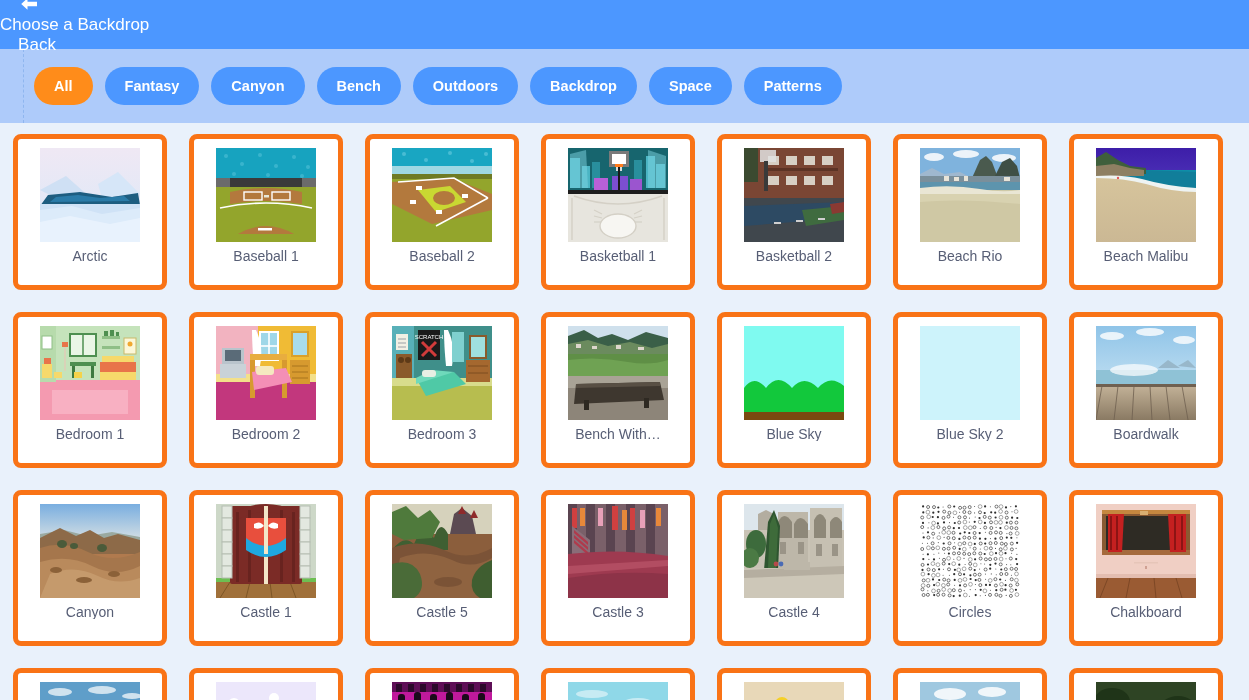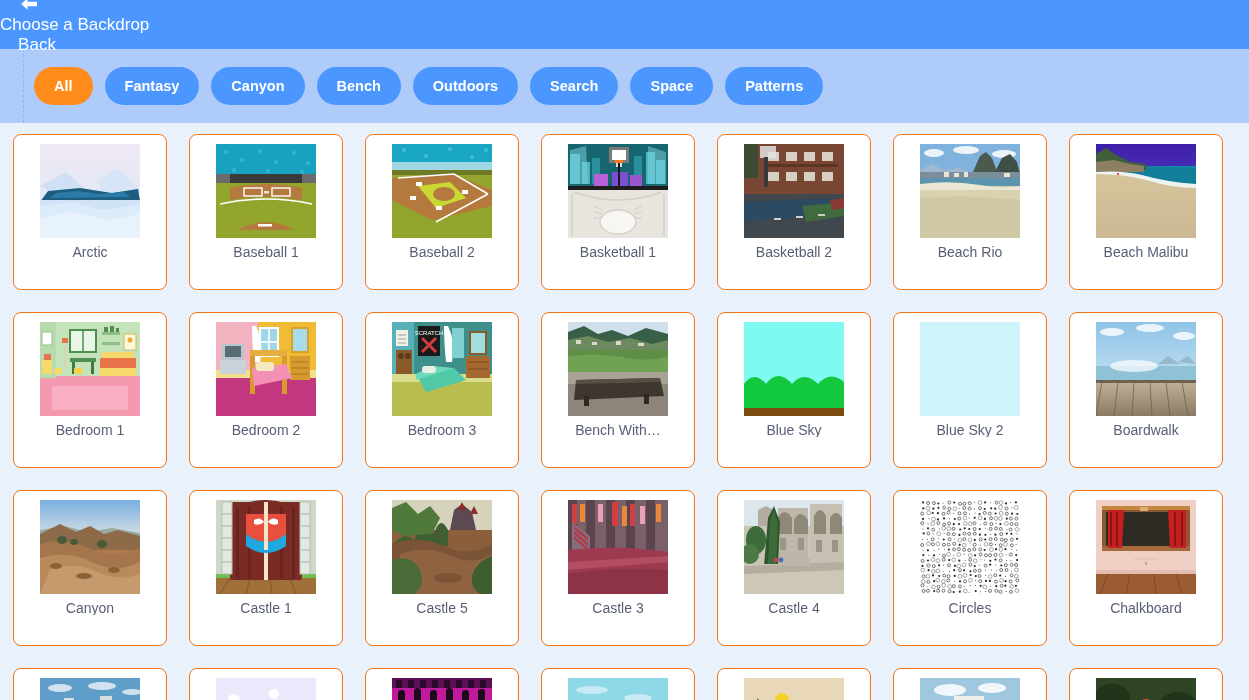--- a/index.html
+++ b/index.html
@@ -121,21 +121,21 @@
   }
   .grid {
     display: grid;
     grid-template-columns: repeat(7, 154px);
     gap: 22px 22px;
   }
   .card {
     width: 154px;
     height: 156px;
     background: #ffffff;
-    border: 1px solid #f97316;
+    border: 5px solid #f97316;
     border-radius: 8px;
     display: flex;
     flex-direction: column;
     align-items: center;
     cursor: pointer;
   }
   .thumb-box {
     width: 154px;
     height: 108px;
     display: flex;
@@ -181,21 +181,21 @@
 <div class="filterbar">
 
   <div class="divider"></div>
 
   <div class="tags">
       <div class="tag active">All</div>
       <div class="tag">Fantasy</div>
       <div class="tag">Canyon</div>
       <div class="tag">Bench</div>
       <div class="tag">Outdoors</div>
-      <div class="tag">Search</div>
+      <div class="tag">Backdrop</div>
       <div class="tag">Space</div>
       <div class="tag">Patterns</div>
     </div>
 </div>
 
 <div class="grid-area">
   <div class="grid">
       <div class="card">
         <div class="thumb-box">
           <div class="thumb">

